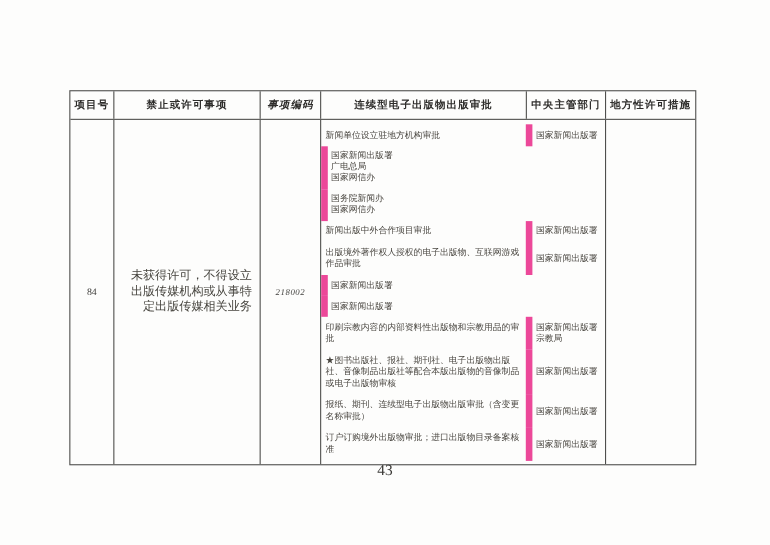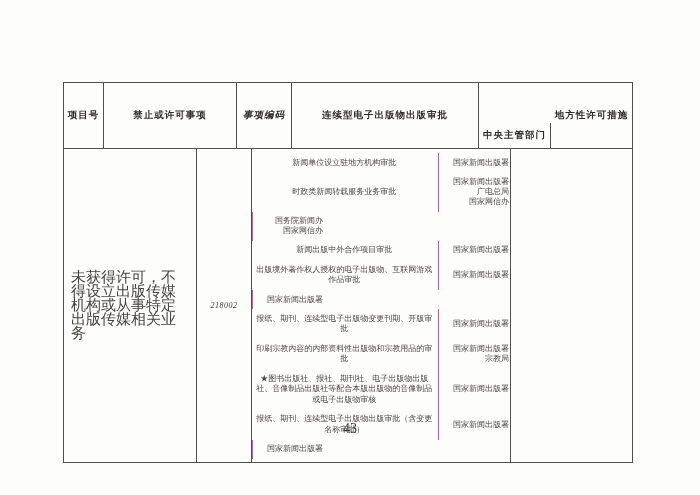--- a/index.html
+++ b/index.html
@@ -35,62 +35,62 @@
     display: flex;
     align-items: center;
     justify-content: center;
     letter-spacing: 1px;
   }
   .hdr-cell:last-child { border-right: none; }
   .c1 { width: 40px; }
   .c2 { width: 133px; }
   .c3 { width: 55px; font-style: italic; }
   .c4 { width: 187px; }
-  .c5 { width: 72px; margin-top: 40px; }
+  .c5 { width: 72px; }
   .c6 { width: 82px; flex: 1; }
   .body-row { display: flex; align-items: stretch; }
   .body-cell { border-right: 1px solid #4f4f4d; }
   .cell-itemno {
     display: flex; align-items: center; justify-content: center;
     font-size: 9px; color: #3f3e3b;
   }
   .cell-matter {
     display: flex; flex-direction: column; justify-content: center;
-    font-size: 15px; line-height: 14px; padding: 6px 7px;
+    font-size: 11px; line-height: 14px; padding: 6px 7px;
     color: #47453f;
+    text-align: right;
   }
   .cell-code {
     display: flex; align-items: center; justify-content: center;
     font-size: 8px; letter-spacing: 0.5px; color: #3f3e3b;
   }
   .cell-measures {
     width: 259px;
     padding: 4px 0 3px 0;
     border-right: 1px solid #4f4f4d;
   }
   .measure-row { display: flex; align-items: center; }
   .m-desc {
     width: 187px;
     font-size: 8px;
     line-height: 10.5px;
     padding: 4.5px 6px 4.5px 4px;
     color: #4a4741;
     align-self: stretch;
-    display: flex; flex-direction: column; justify-content: center; text-align: center;
+    display: flex; flex-direction: column; justify-content: center;
   }
   .m-dept {
     width: 72px;
     font-size: 8px;
     line-height: 10px;
     padding: 4.5px 1px 4.5px 3px;
-    border-left: 1px solid #ec4899;
+    border-left: 6px solid #ec4899;
     align-self: stretch;
     display: flex; flex-direction: column; justify-content: center;
     color: #4a4741;
-    text-align: right;
   }
   .cell-local { border-right: none; }
   .page-number {
     position: absolute;
     left: 0;
     top: 421px;
     width: 700px;
     text-align: center;
     font-size: 14px;
     color: #3b3a37;
@@ -106,32 +106,32 @@
     <div class="hdr-row">
       <div class="hdr-cell c1">项目号</div>
       <div class="hdr-cell c2">禁止或许可事项</div>
       <div class="hdr-cell c3">事项编码</div>
       <div class="hdr-cell c4">连续型电子出版物出版审批</div>
       <div class="hdr-cell c5">中央主管部门</div>
       <div class="hdr-cell c6">地方性许可措施</div>
     </div>
 
     <div class="body-row">
+      <div class="body-cell cell-itemno c1">84</div>
       <div class="body-cell cell-matter c2">未获得许可，不得设立出版传媒机构或从事特定出版传媒相关业务</div>
       <div class="body-cell cell-code c3">218002</div>
       <div class="cell-measures">
   <div class="measure-row">
     <div class="m-desc">新闻单位设立驻地方机构审批</div>
     <div class="m-dept">
               <div>国家新闻出版署</div>
             </div>
   </div>
 
   <div class="measure-row">
-    <div class="m-desc">时政类新闻转载服务业务审批</div>
     <div class="m-dept">
               <div>国家新闻出版署</div>
               <div>广电总局</div>
               <div>国家网信办</div>
             </div>
   </div>
 
   <div class="measure-row">
     <div class="m-dept">
               <div>国务院新闻办</div>
@@ -153,21 +153,20 @@
             </div>
   </div>
 
   <div class="measure-row">
     <div class="m-dept">
               <div>国家新闻出版署</div>
             </div>
   </div>
 
   <div class="measure-row">
-    <div class="m-desc">报纸、期刊、连续型电子出版物变更刊期、开版审批</div>
     <div class="m-dept">
               <div>国家新闻出版署</div>
             </div>
   </div>
 
   <div class="measure-row">
     <div class="m-desc">印刷宗教内容的内部资料性出版物和宗教用品的审批</div>
     <div class="m-dept">
               <div>国家新闻出版署</div>
               <div>宗教局</div>
@@ -182,20 +181,21 @@
   </div>
 
   <div class="measure-row">
     <div class="m-desc">报纸、期刊、连续型电子出版物出版审批（含变更名称审批）</div>
     <div class="m-dept">
               <div>国家新闻出版署</div>
             </div>
   </div>
 
   <div class="measure-row">
+    <div class="m-desc">订户订购境外出版物审批；进口出版物目录备案核准</div>
     <div class="m-dept">
               <div>国家新闻出版署</div>
             </div>
   </div>
 </div>
       <div class="body-cell cell-local c6"></div>
     </div>
 
   </div>
 

